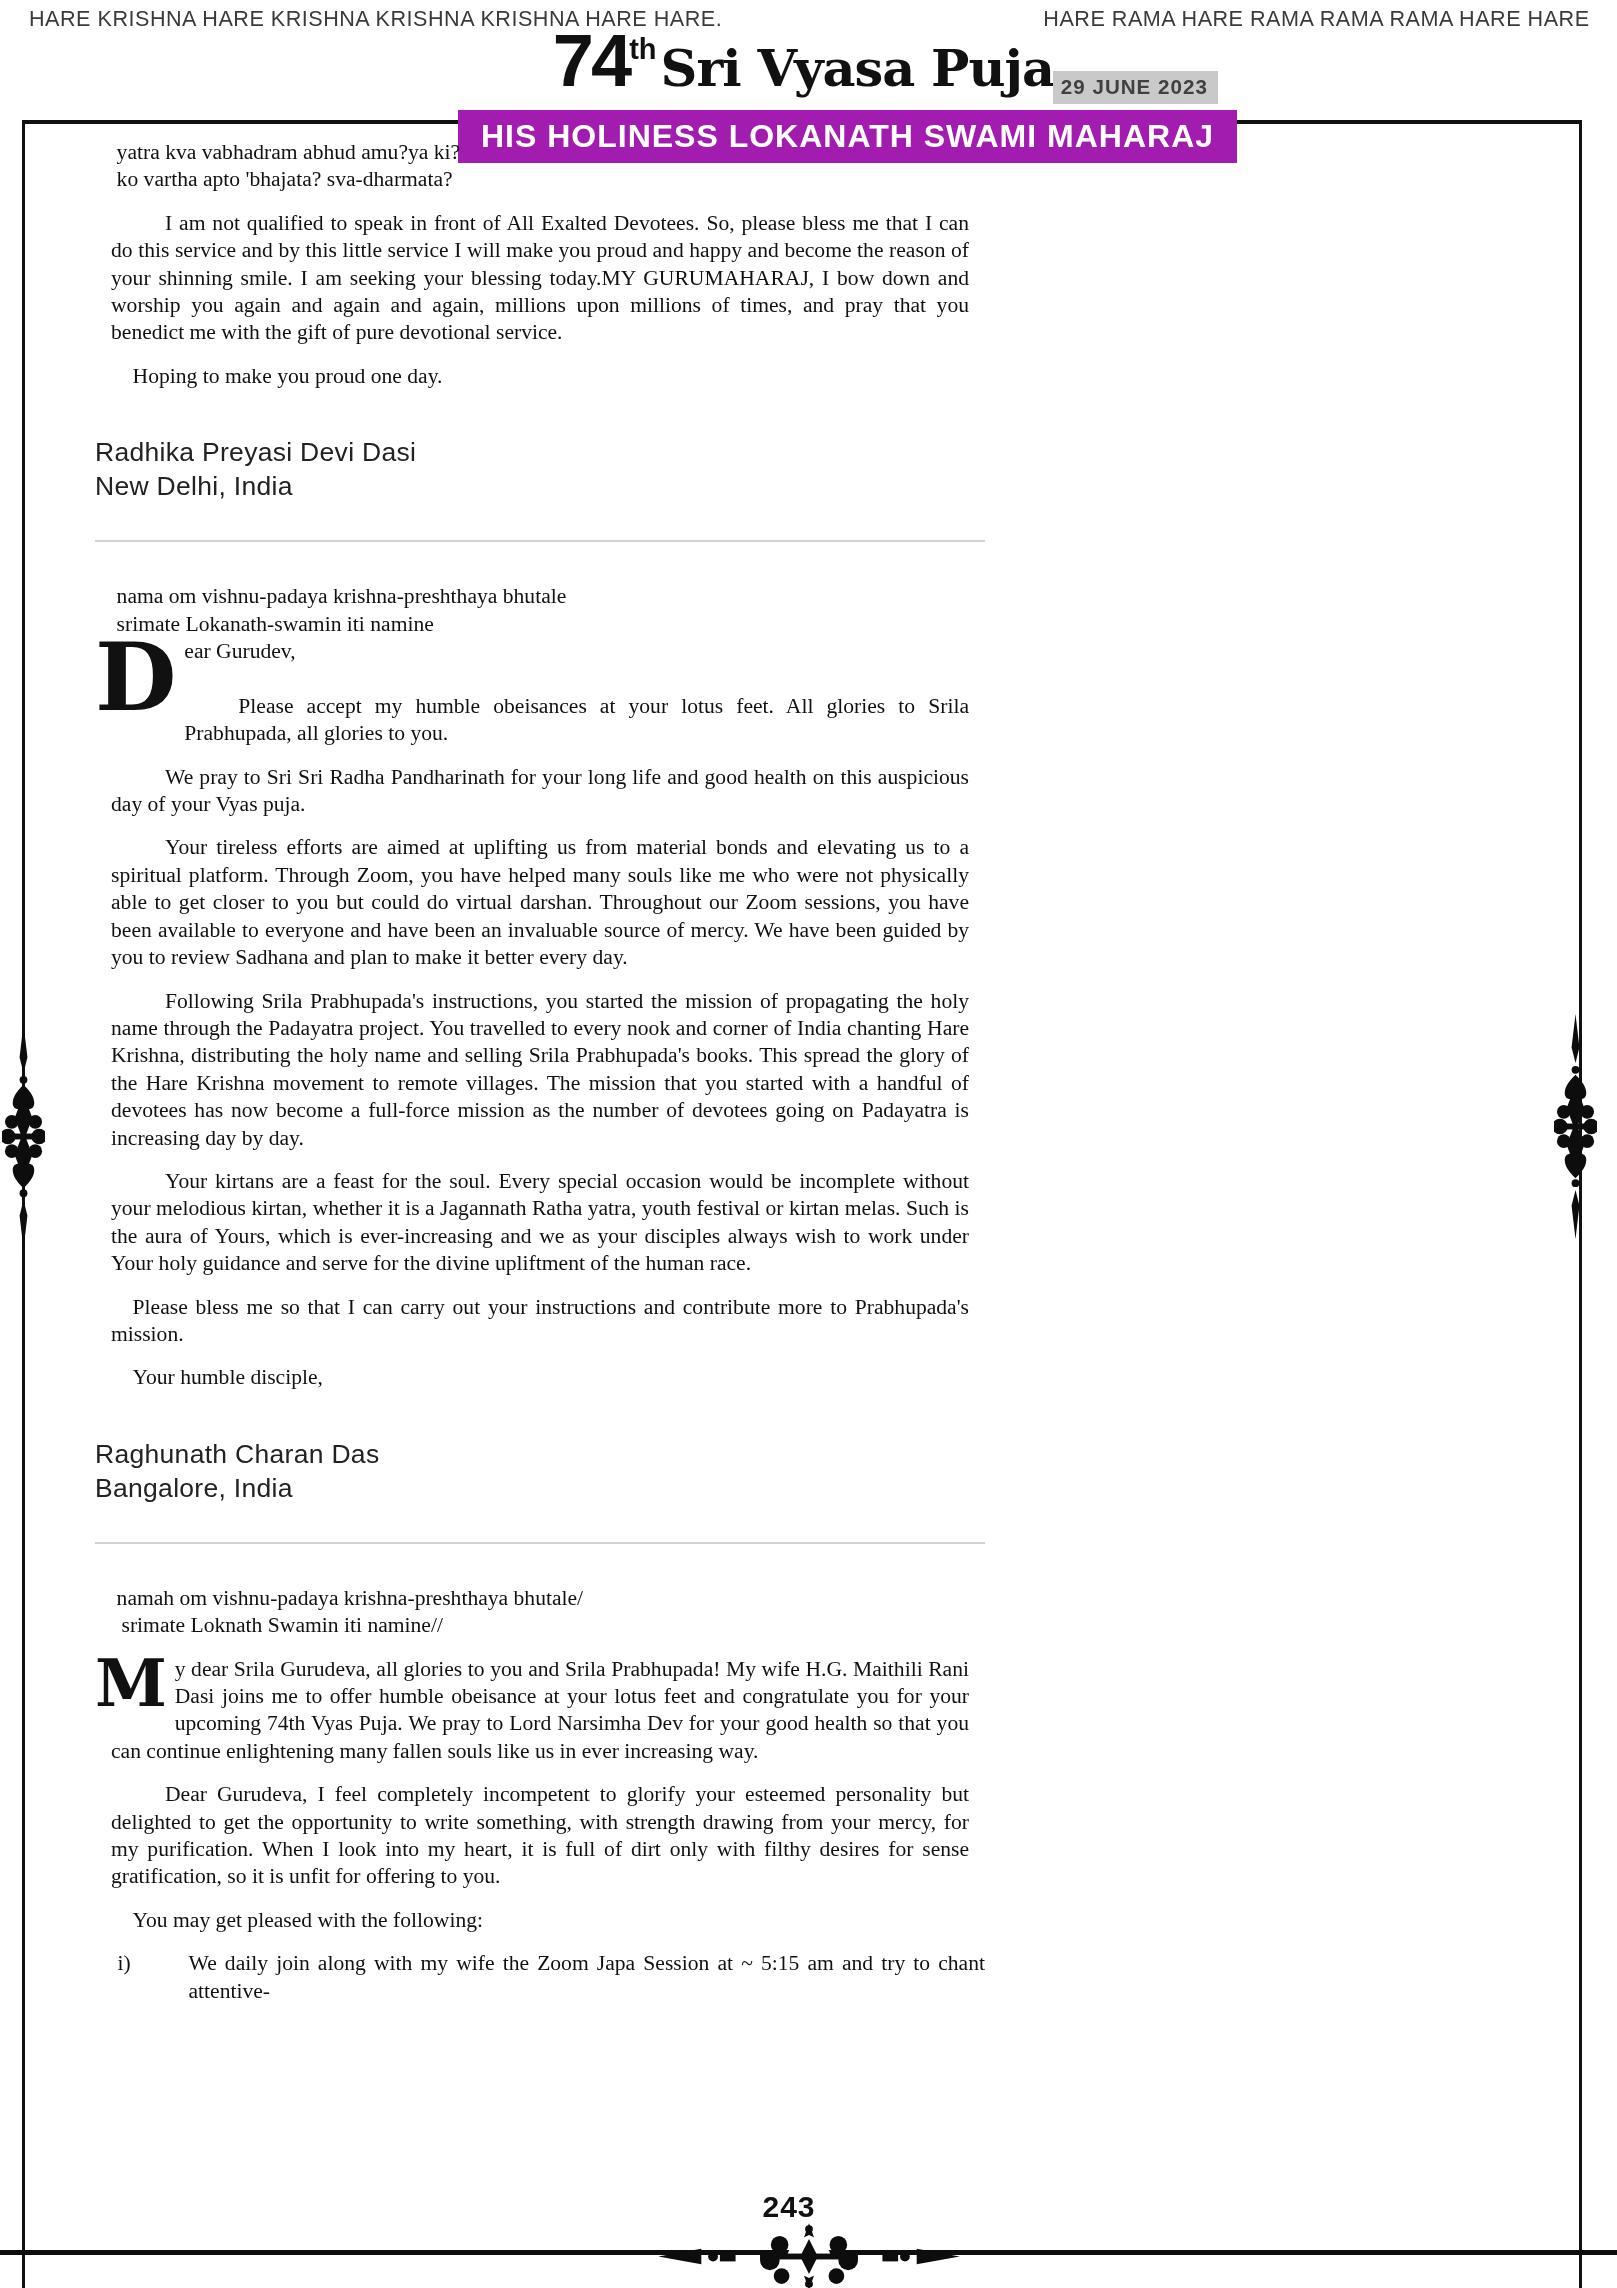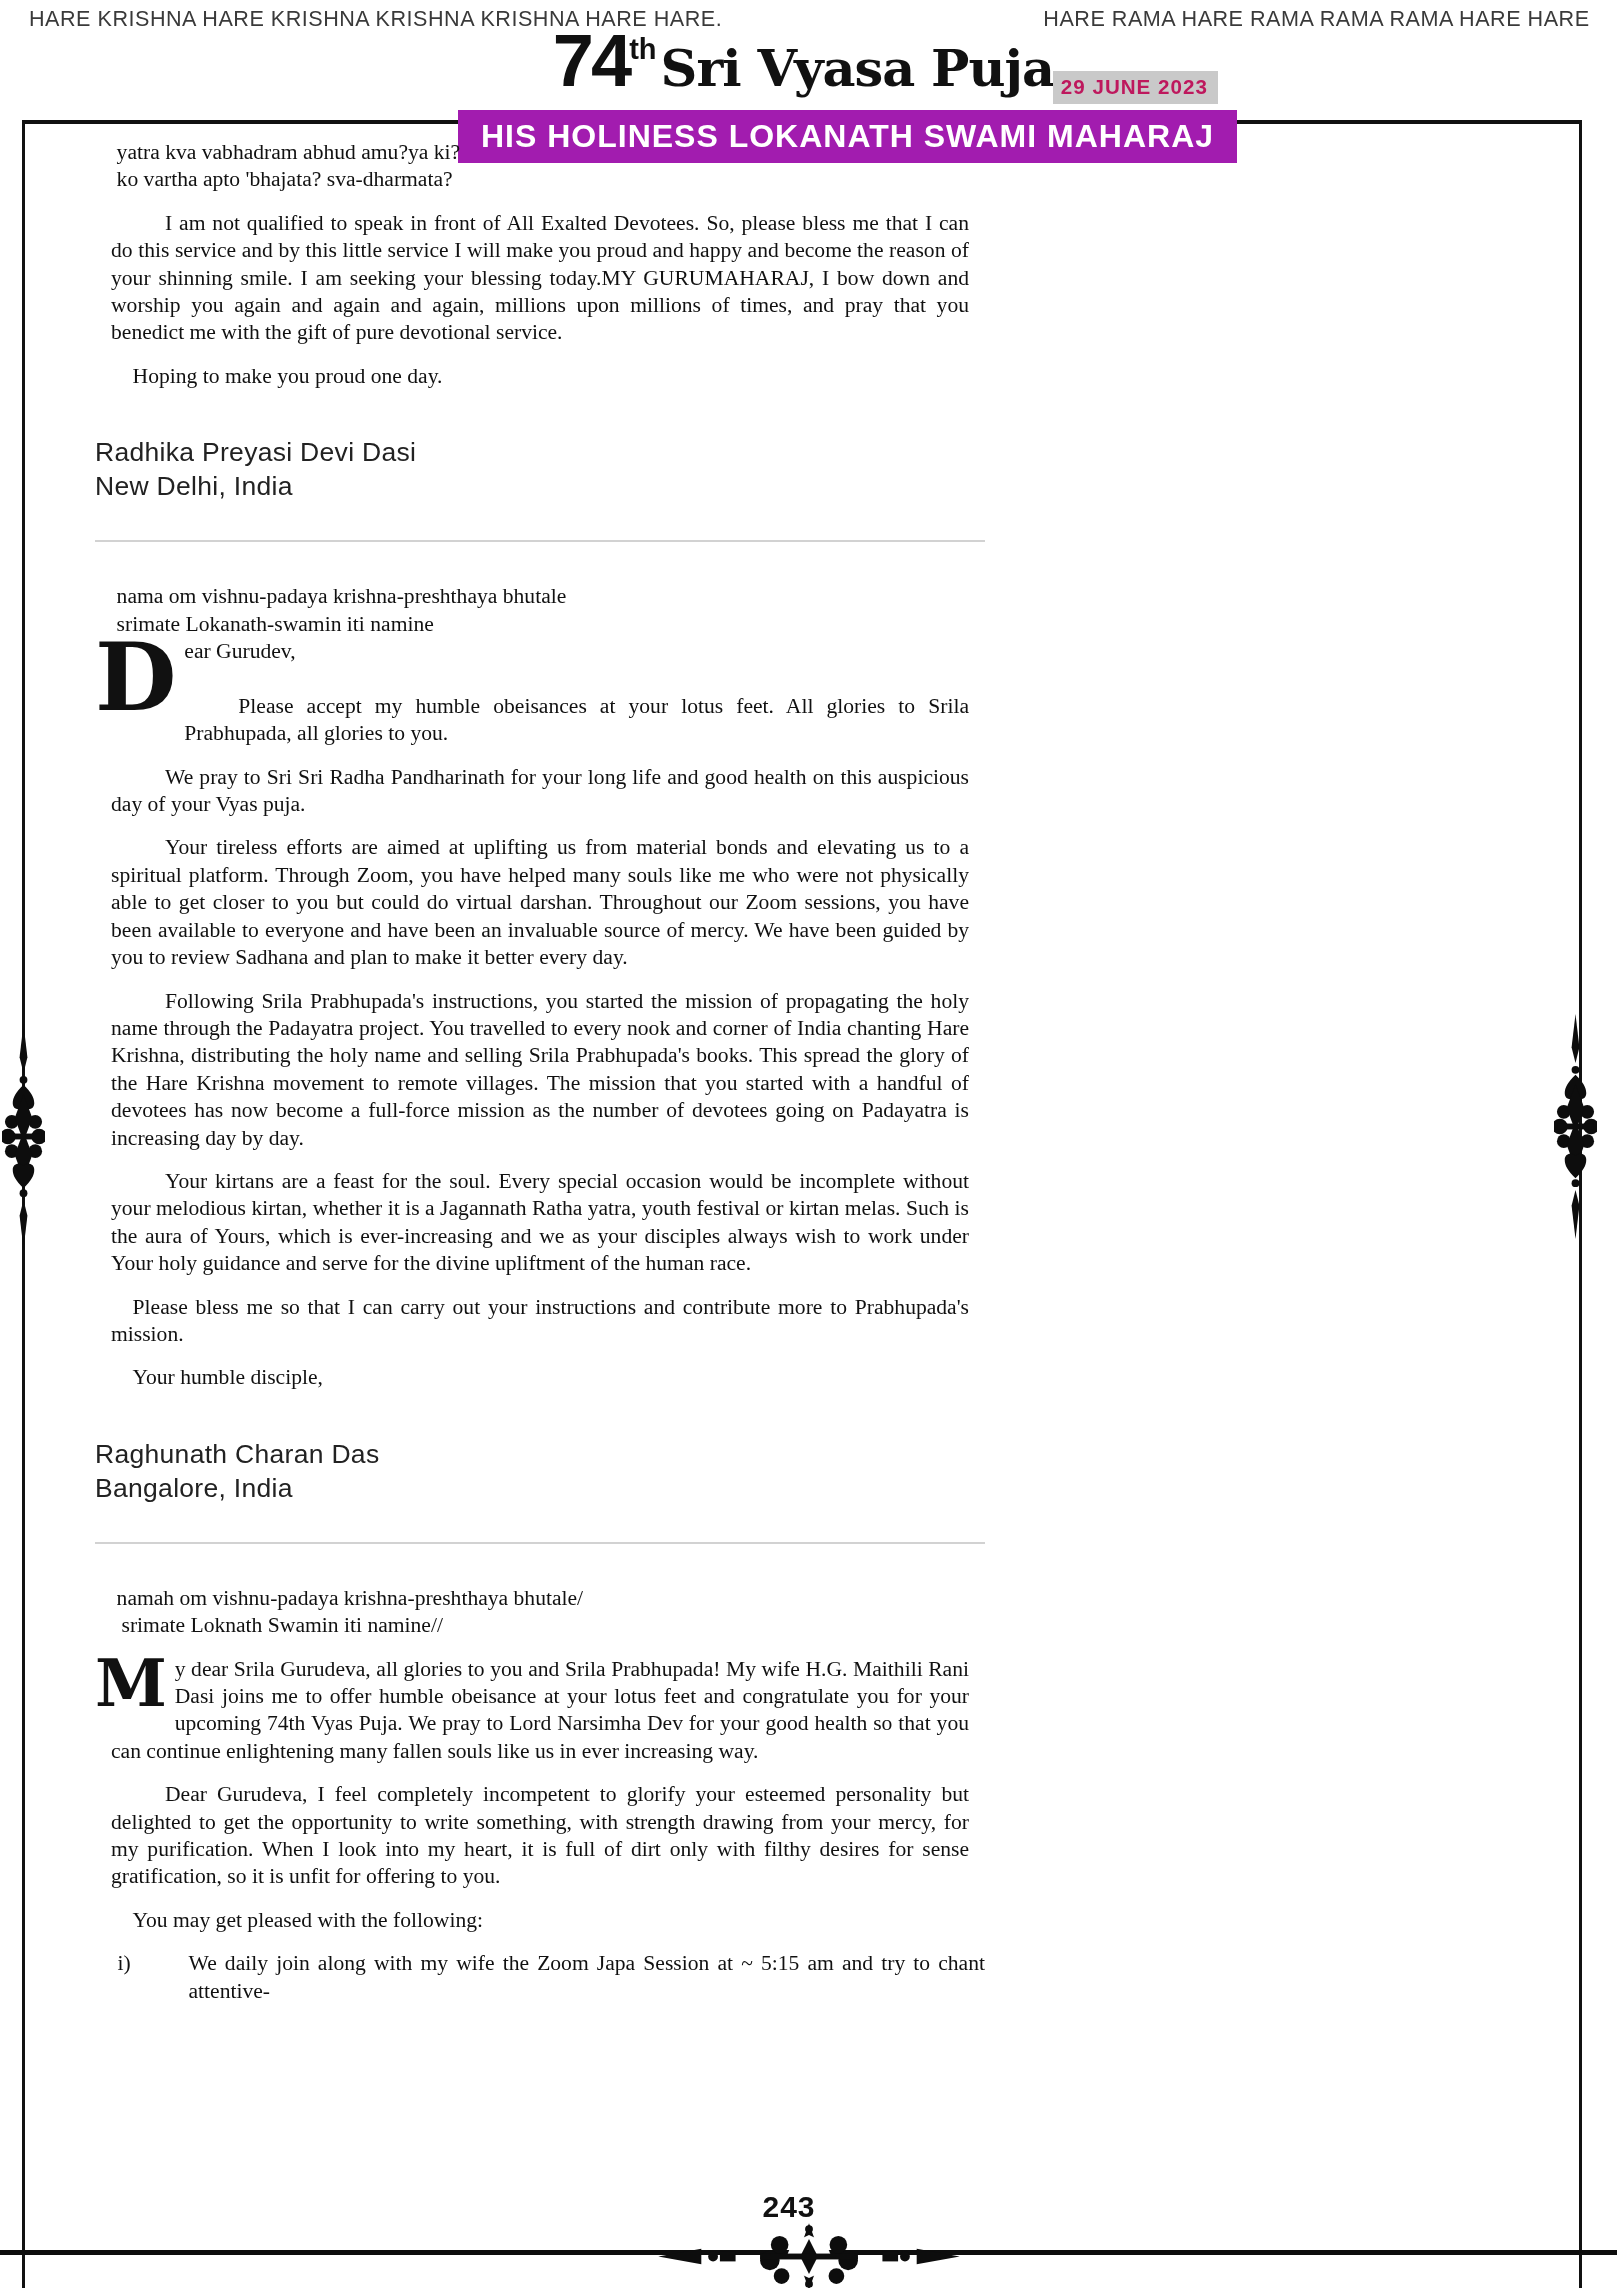--- a/index.html
+++ b/index.html
@@ -9,21 +9,21 @@
   
   .mantra-row{position:absolute;top:5.9px;left:29px;right:27.4px;display:flex;justify-content:space-between;
               font-family:"Liberation Sans",sans-serif;font-size:21.6px;letter-spacing:0.5px;color:#3a3a3a;
               white-space:nowrap;}
 
   
   .title-block{position:absolute;top:25.5px;left:441px;width:613px;text-align:right;white-space:nowrap;}
   .t-num{font-family:"Liberation Sans",sans-serif;font-weight:900;font-size:74px;letter-spacing:-2.9px;line-height:69px;}
   .t-ord{font-family:"Liberation Sans",sans-serif;font-weight:900;font-size:29px;vertical-align:27.4px;letter-spacing:0;}
   .t-script{font-family:"DejaVu Serif",serif;font-weight:900;font-size:51px;letter-spacing:-1px;line-height:69px;}
-  .date-badge{position:absolute;top:71px;left:1053px;background:#c9c9c9;color:#be185d;
+  .date-badge{position:absolute;top:71px;left:1053px;background:#c9c9c9;color:#404040;
               font-family:"Liberation Sans",sans-serif;font-weight:700;font-size:20.6px;
               padding:3.9px 9.8px 4.9px 7.8px;letter-spacing:1px;white-space:nowrap;}
 
   
   .banner{position:absolute;top:110px;left:458px;width:779px;height:53px;background:#a21caf;
           display:flex;align-items:center;justify-content:center;
           font-family:"Liberation Sans",sans-serif;font-weight:700;font-size:32px;color:#fff;
           letter-spacing:1px;white-space:nowrap;}
 
   

